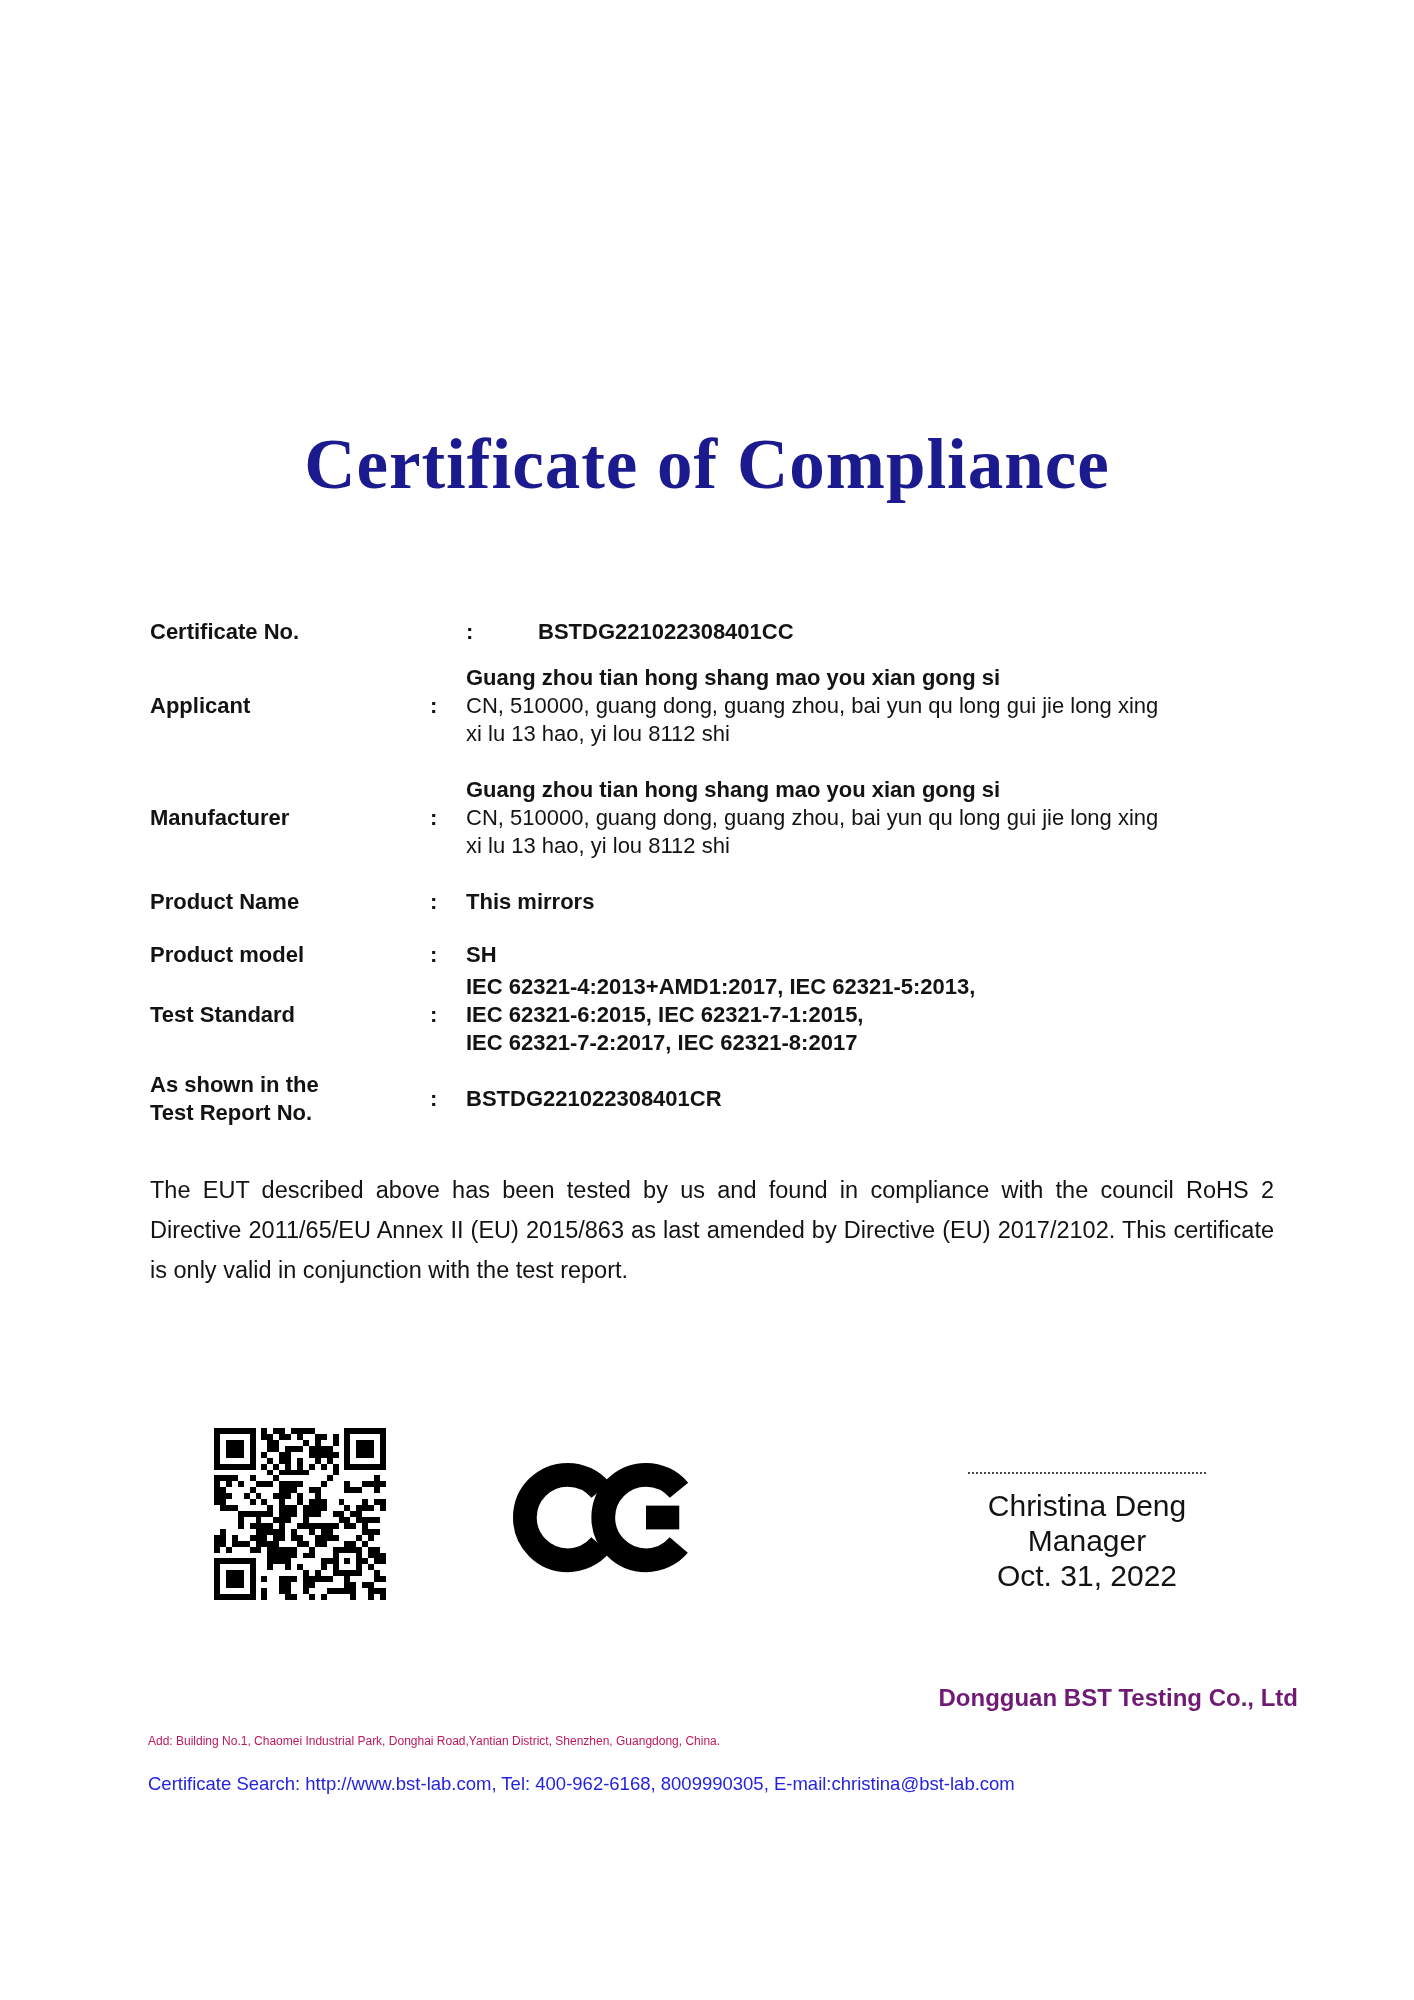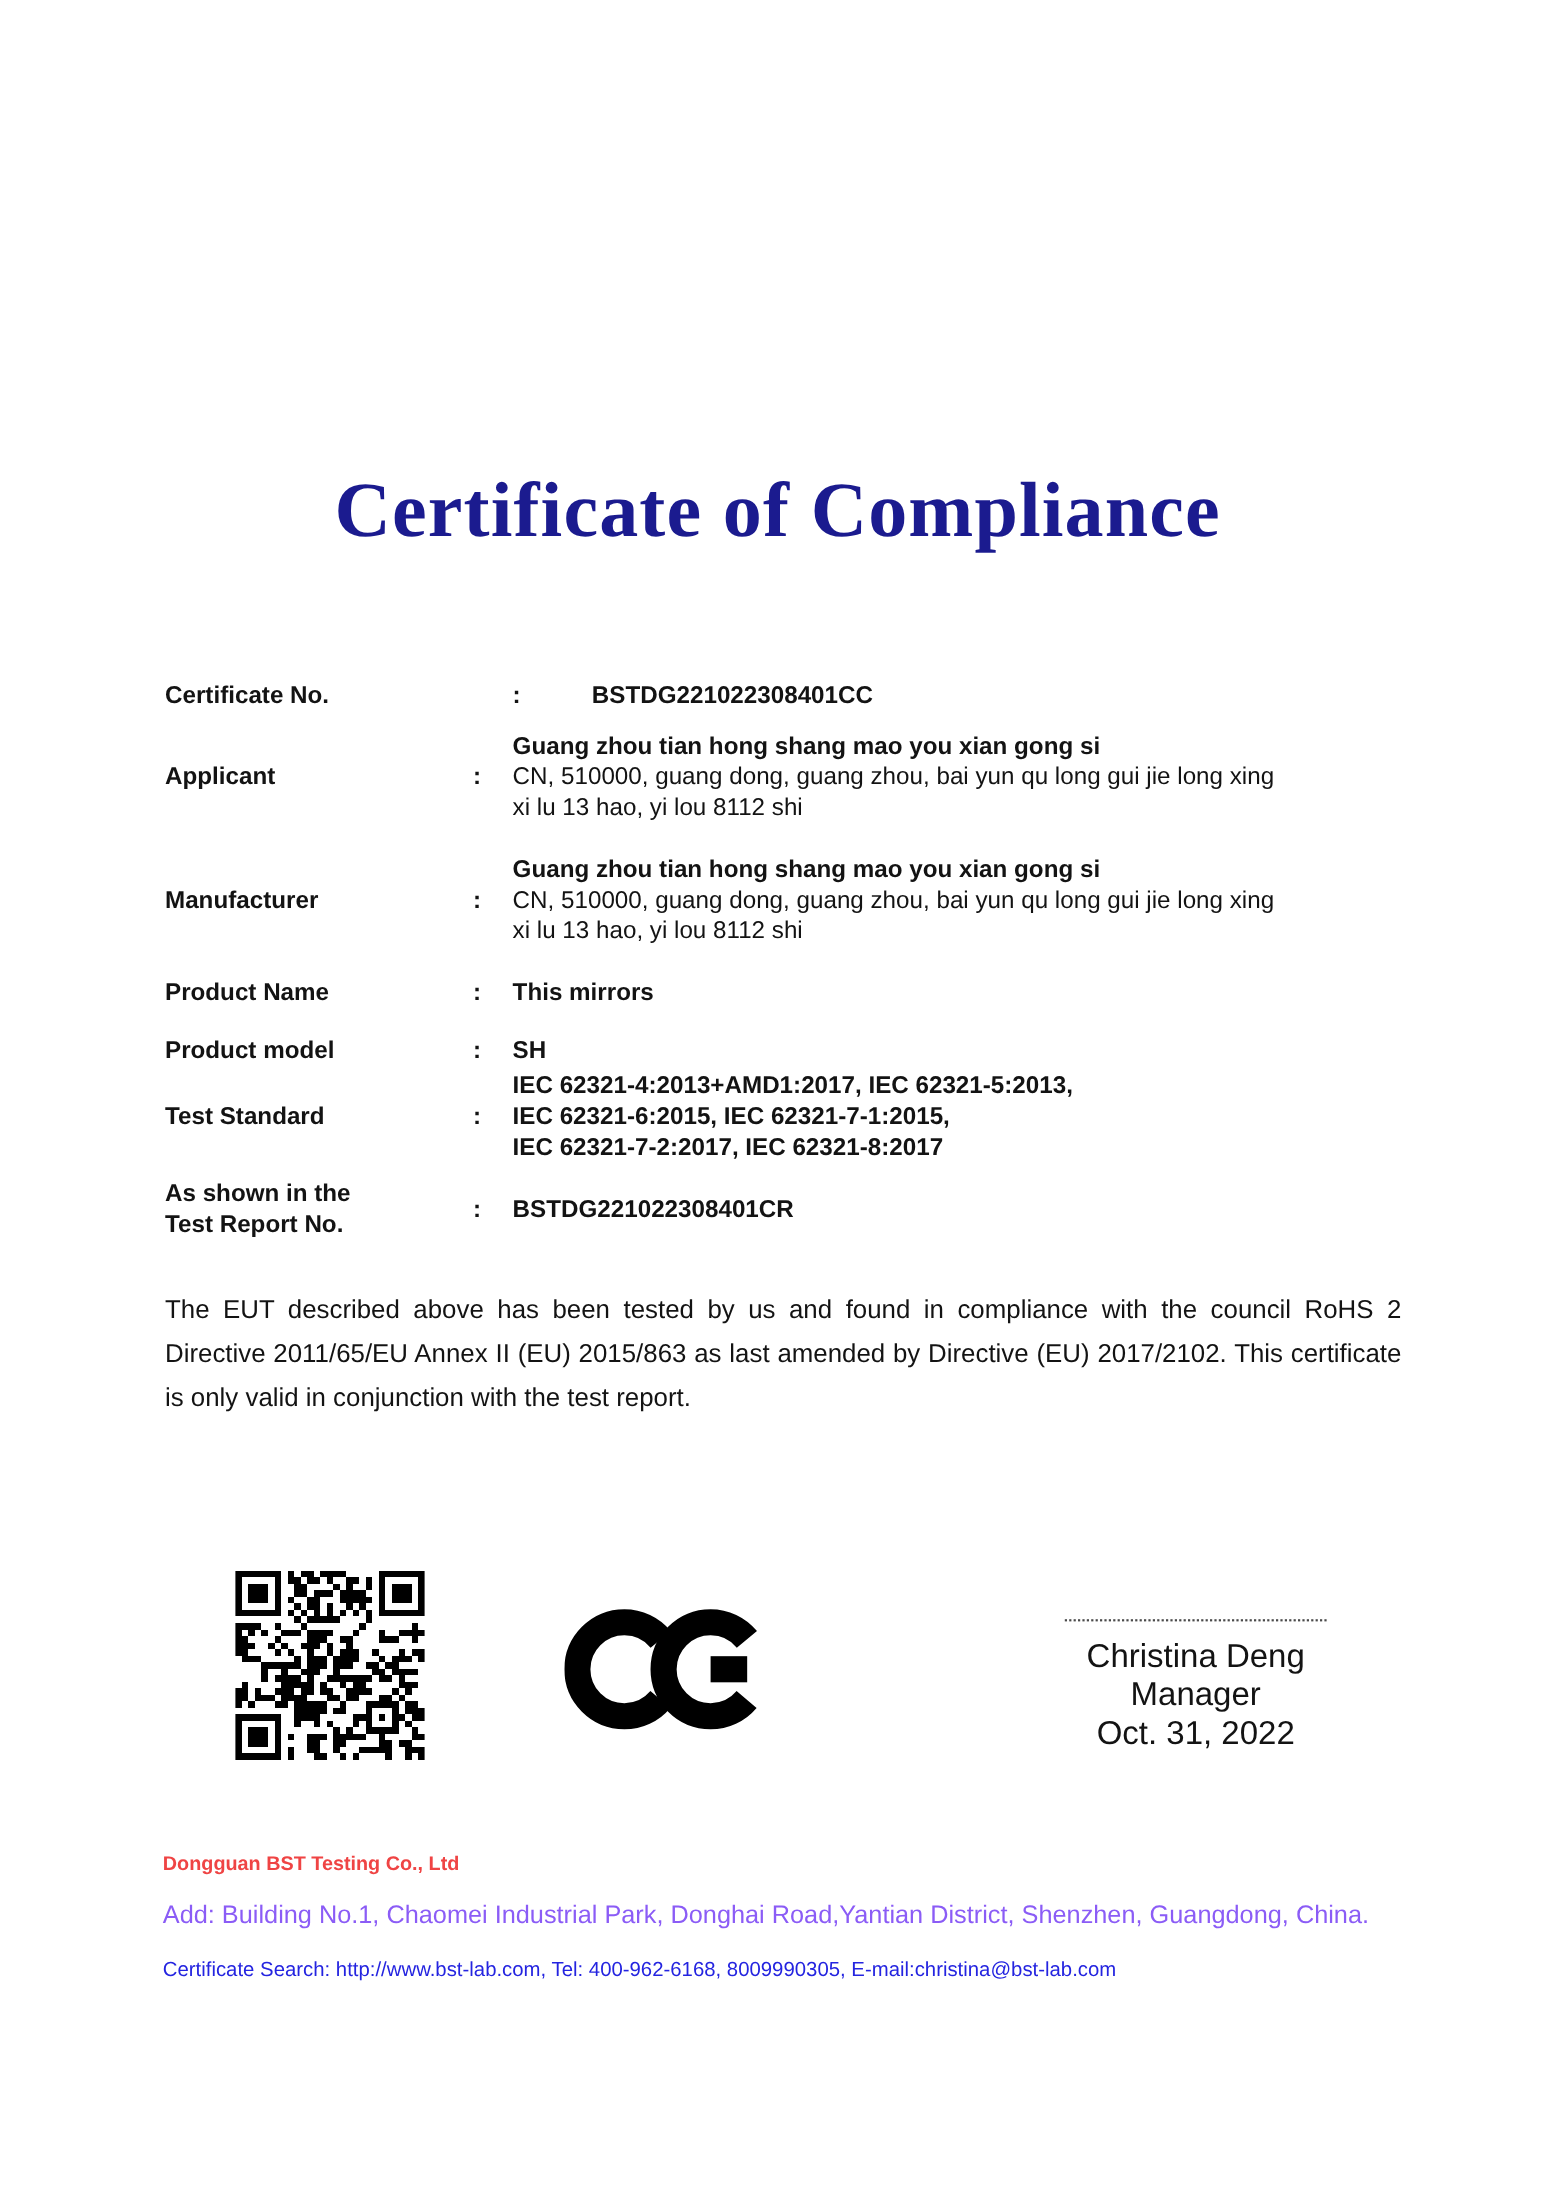--- a/index.html
+++ b/index.html
@@ -88,27 +88,28 @@
   }
   .sig-name, .sig-role, .sig-date {
     font-weight: normal;
     font-size: 30px;
     line-height: 35px;
     color: #131313;
   }
   .footer { position: absolute; left: 148px; top: 1684px; width: 1150px; }
   .footer .company {
     font-weight: bold;
-    font-size: 18px;
-    color: #ef4444;
+    font-size: 24px;
+    color: #701a75;
     margin-bottom: 22px;
+    text-align: right;
   }
   .footer .address {
-    font-size: 23px;
-    color: #8b5cf6;
+    font-size: 12px;
+    color: #be185d;
     margin-bottom: 25px;
   }
   .footer .search {
     font-size: 18.5px;
     color: #2424e0;
   }
 </style>
 </head>
 <body>
 

